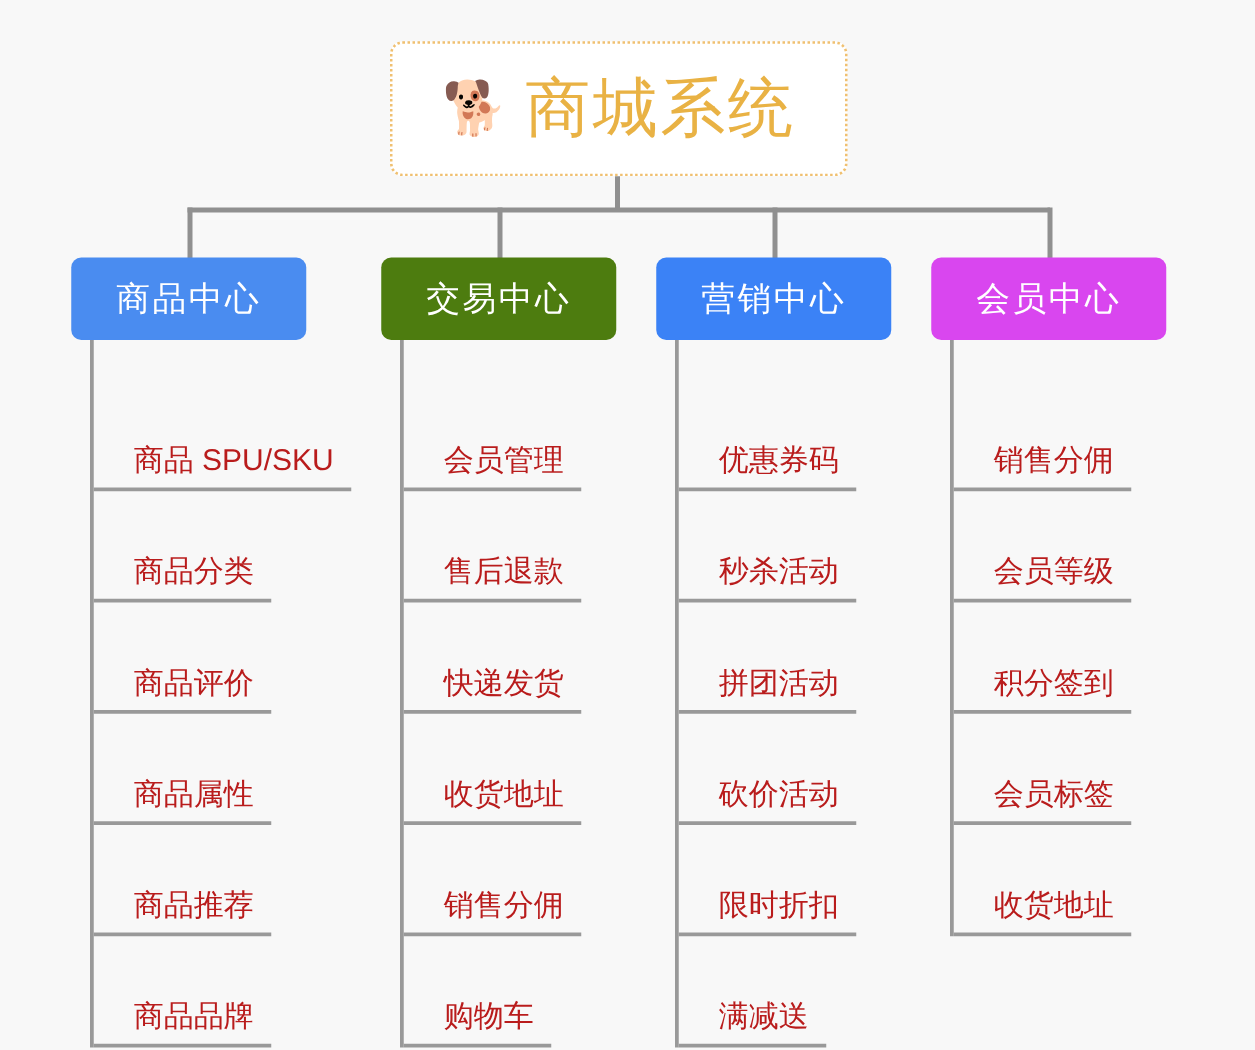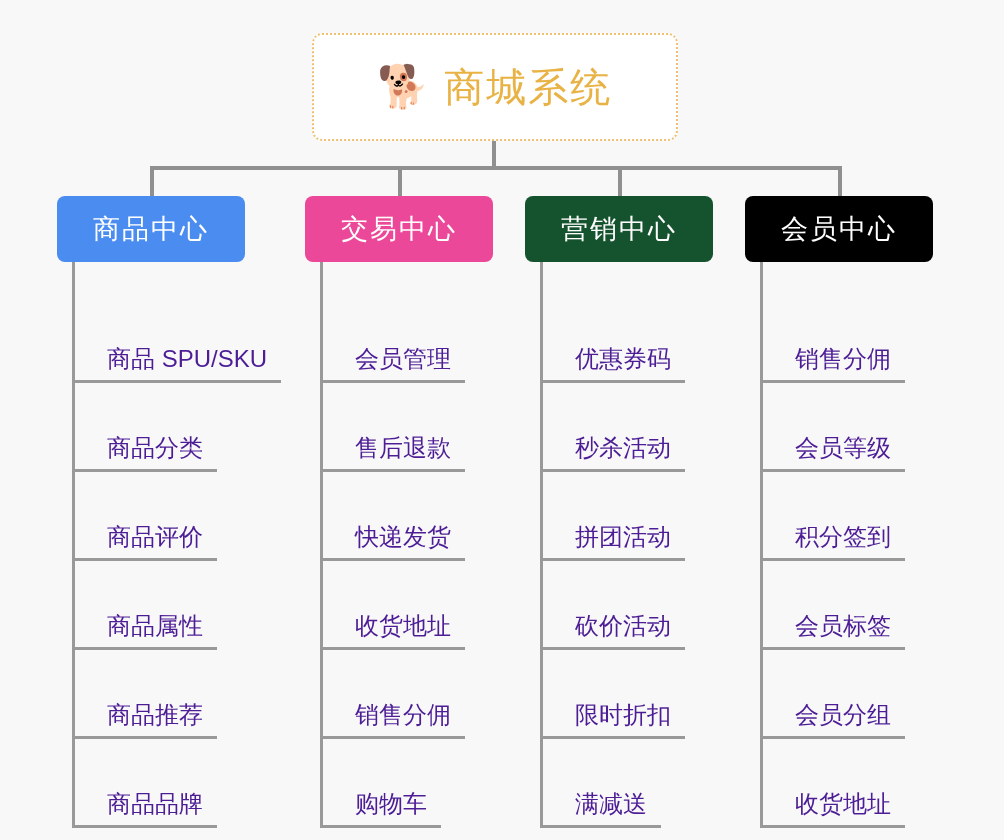--- a/index.html
+++ b/index.html
@@ -36,21 +36,21 @@
     align-items: center;
     justify-content: center;
     gap: 14px;
   }
   .root-emoji {
     font-size: 42px;
     line-height: 1;
     display: block;
   }
   .root-title {
-    font-size: 40px;
+    font-size: 52px;
     color: #e9b244;
     letter-spacing: 2px;
     line-height: 1;
     white-space: nowrap;
   }
 
   
   .conn {
     position: absolute;
     background: #909090;
@@ -73,21 +73,21 @@
     height: 42px;
   }
   .conn-drop.d1 { left: 150px; }
   .conn-drop.d2 { left: 398px; }
   .conn-drop.d3 { left: 618px; }
   .conn-drop.d4 { left: 838px; }
 
   
   .column {
     position: absolute;
-    top: 196px;
+    top: 206px;
     width: 188px;
   }
   .column.c1 { left: 57px; }
   .column.c2 { left: 305px; }
   .column.c3 { left: 525px; }
   .column.c4 { left: 745px; }
 
   .cat-header {
     width: 188px;
     height: 66px;
@@ -115,21 +115,21 @@
     position: relative;
     display: flex;
     align-items: flex-end;
   }
   .item-label {
     display: inline-block;
     padding-left: 32px;
     padding-right: 14px;
     padding-bottom: 6px;
     font-size: 24px;
-    color: #4c1d95;
+    color: #b91c1c;
     white-space: nowrap;
     border-bottom: 3px solid #999999;
     line-height: 1.2;
   }
 </style>
 </head>
 <body style="background: rgb(248, 248, 248);">
 
 <div id="mindmap">
 
@@ -165,21 +165,21 @@
       <div class="item">
           <span class="item-label">商品推荐</span>
         </div>
       <div class="item">
           <span class="item-label">商品品牌</span>
         </div>
     </div>
   </div>
 
   <div class="column c2">
-    <div class="cat-header" style="background: #ec4899; font-family: Liberation Mono, monospace;">
+    <div class="cat-header" style="background: #4d7c0f; font-family: Liberation Mono, monospace;">
       <span>交易中心</span>
     </div>
     <div class="items">
       <div class="item">
           <span class="item-label">会员管理</span>
         </div>
       <div class="item">
           <span class="item-label">售后退款</span>
         </div>
       <div class="item">
@@ -191,21 +191,21 @@
       <div class="item">
           <span class="item-label">销售分佣</span>
         </div>
       <div class="item">
           <span class="item-label">购物车</span>
         </div>
     </div>
   </div>
 
   <div class="column c3">
-    <div class="cat-header" style="background: #14532d;">
+    <div class="cat-header" style="background: #3b82f6;">
       <span>营销中心</span>
     </div>
     <div class="items">
       <div class="item">
           <span class="item-label">优惠券码</span>
         </div>
       <div class="item">
           <span class="item-label">秒杀活动</span>
         </div>
       <div class="item">
@@ -217,38 +217,35 @@
       <div class="item">
           <span class="item-label">限时折扣</span>
         </div>
       <div class="item">
           <span class="item-label">满减送</span>
         </div>
     </div>
   </div>
 
   <div class="column c4">
-    <div class="cat-header" style="background: #000000;">
+    <div class="cat-header" style="background: #d946ef;">
       <span>会员中心</span>
     </div>
     <div class="items">
       <div class="item">
           <span class="item-label">销售分佣</span>
         </div>
       <div class="item">
           <span class="item-label">会员等级</span>
         </div>
       <div class="item">
           <span class="item-label">积分签到</span>
         </div>
       <div class="item">
           <span class="item-label">会员标签</span>
         </div>
       <div class="item">
-          <span class="item-label">会员分组</span>
-        </div>
-      <div class="item">
           <span class="item-label">收货地址</span>
         </div>
     </div>
   </div>
 
 </div>
 
 </body></html>

